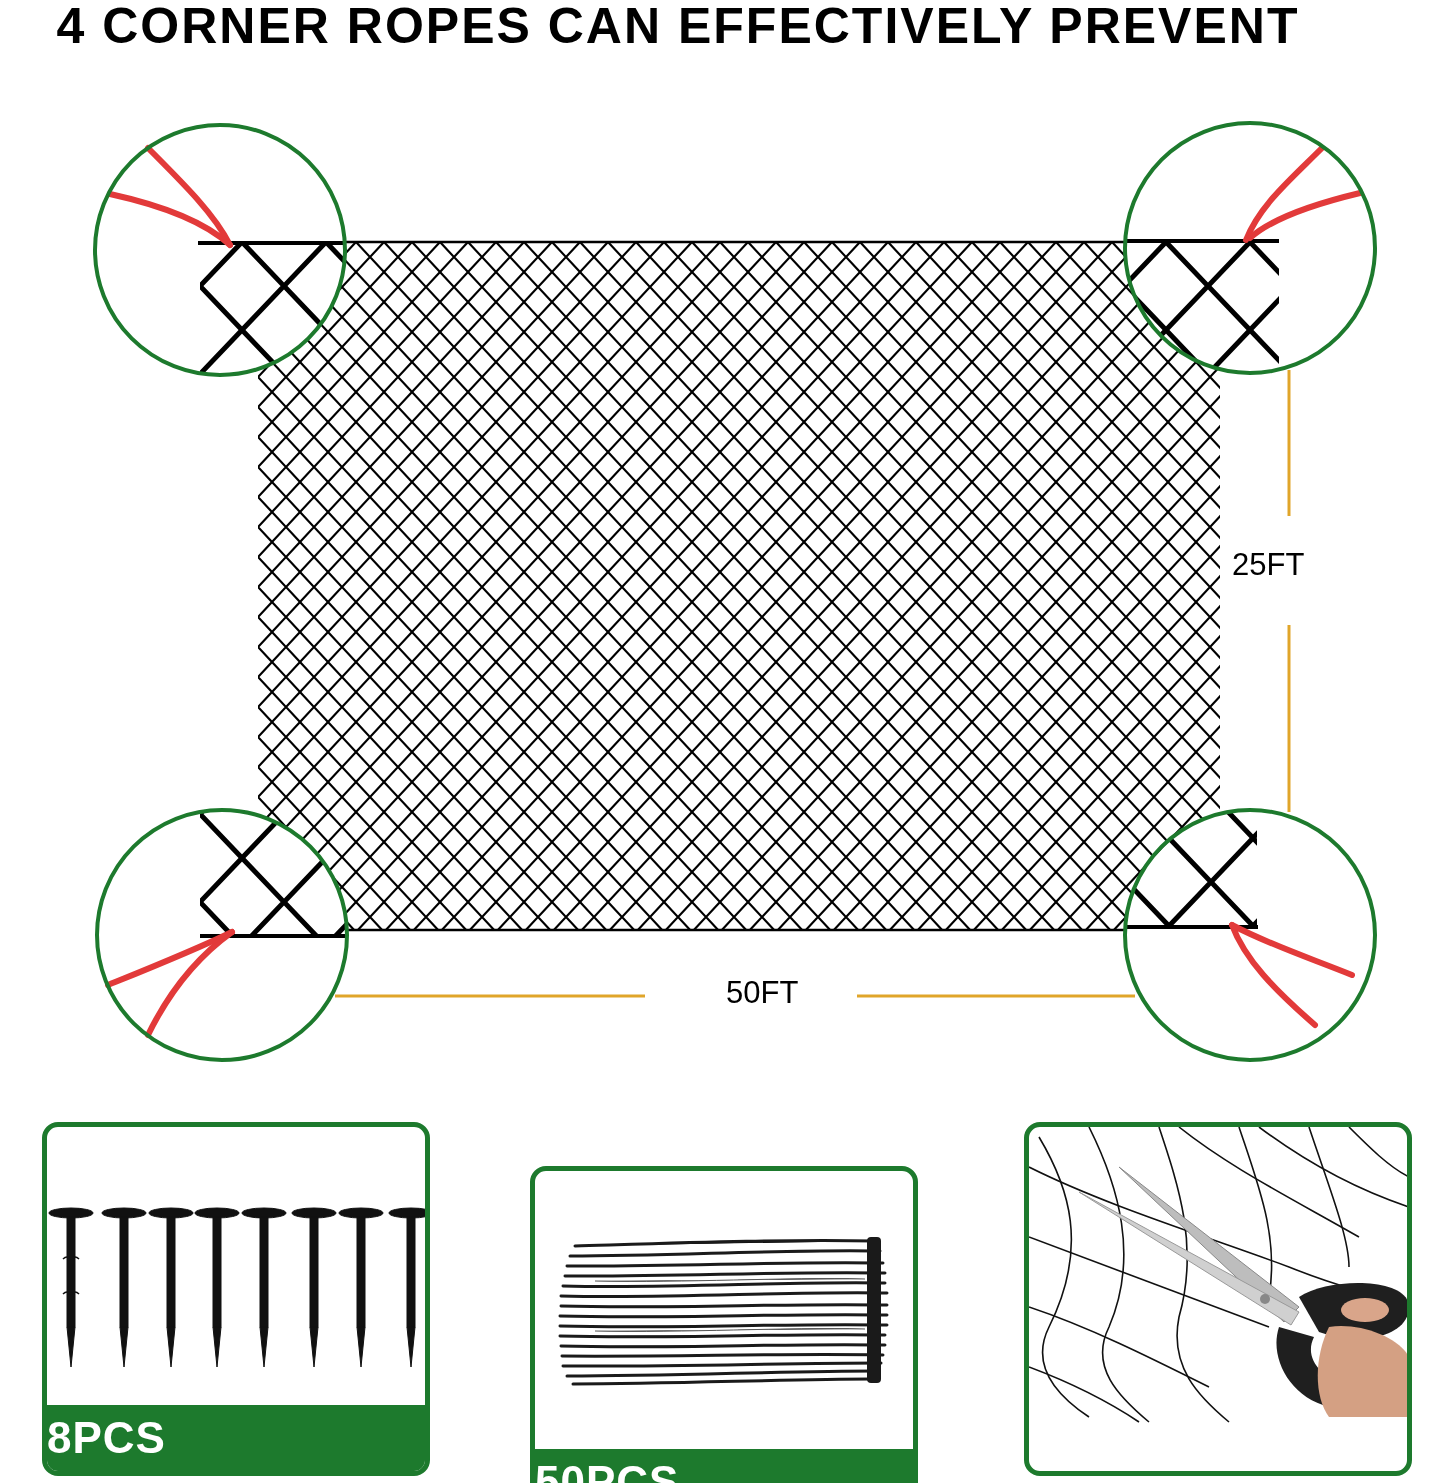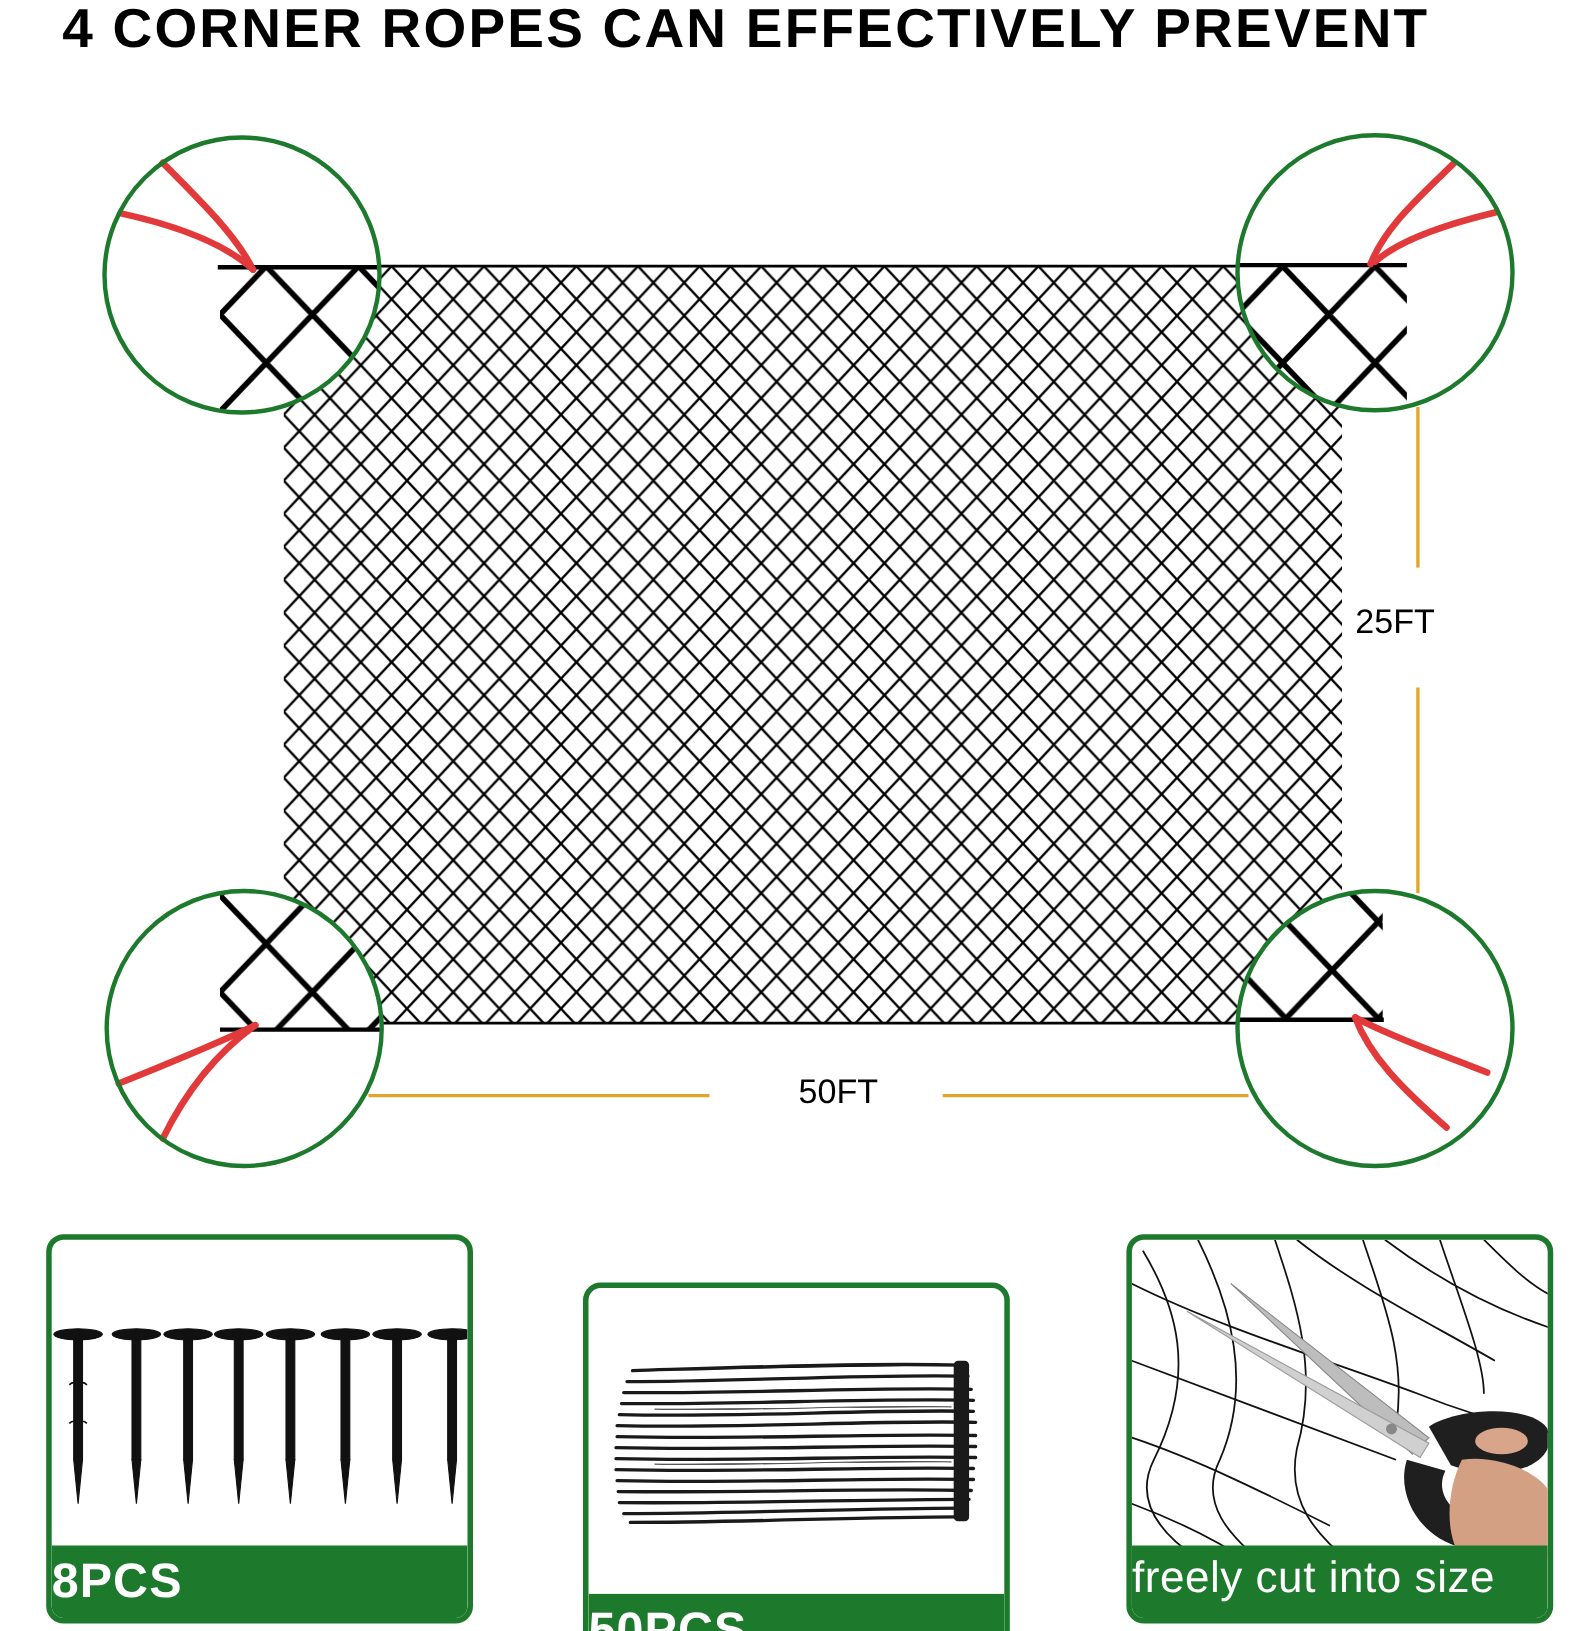--- a/index.html
+++ b/index.html
@@ -214,14 +214,13 @@
     <g>
       <path d="M90 40 L270 180 L255 195 Z" fill="#bdbdbd" stroke="#888" stroke-width="1"></path>
       <path d="M50 65 L270 185 L262 198 Z" fill="#d0d0d0" stroke="#999" stroke-width="1"></path>
       <circle cx="236" cy="172" r="5" fill="#888"></circle>
       <path d="M270 170 C300 150, 380 150, 380 180 C380 210, 330 220, 290 205 Z" fill="#1f1f1f"></path>
       <ellipse cx="336" cy="183" rx="24" ry="12" fill="#d9a58a"></ellipse>
       <path d="M250 200 C240 230, 260 270, 300 280 L320 260 C290 250, 275 230, 285 210 Z" fill="#1f1f1f"></path>
       <path d="M300 200 C330 195, 370 210, 380 230 L380 290 L300 290 C285 270, 285 230, 300 200 Z" fill="#d4a083"></path>
     </g>
   </svg>
-  <div class="band thin">freely cut into size</div>
 </div>
 
 </body></html>

